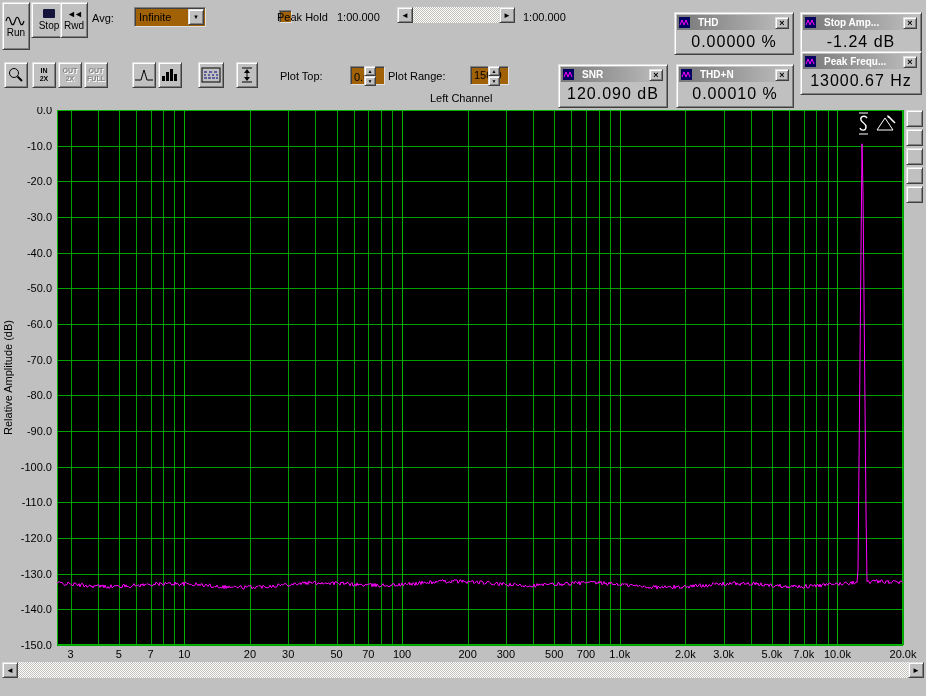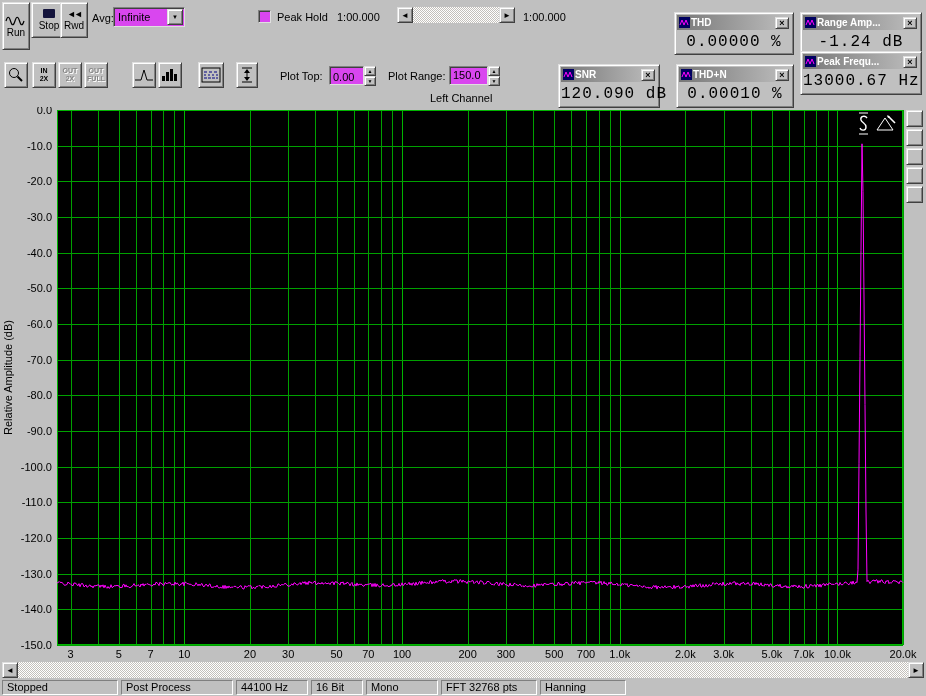--- a/index.html
+++ b/index.html
@@ -3,34 +3,34 @@
 <meta charset="utf-8">
 <style>
   *{margin:0;padding:0;box-sizing:border-box;}
   body{font-family:"Liberation Sans",sans-serif;font-size:11px;color:#000;}
   #screen{position:relative;width:926px;height:696px;background:#c0c0c0;overflow:hidden;}
   .abs{position:absolute;}
   .flexc{display:flex;align-items:center;justify-content:center;}
   .col{flex-direction:column;}
   .b3{background:#c0c0c0;border:1px solid;border-color:#dfdfdf #404040 #404040 #dfdfdf;
       box-shadow:inset 1px 1px 0 #fff,inset -1px -1px 0 #808080;}
-  .inset{background:#d946ef;border:1px solid;border-color:#808080 #dfdfdf #dfdfdf #808080;
-      box-shadow:inset 1px 1px 0 #404040;}
+  .inset{background:#a16207;border:1px solid;border-color:#808080 #dfdfdf #dfdfdf #808080;
+      box-shadow:inset 1px 1px 0 #404040;margin-left:21px;}
   .dither{background-color:#d6d3ce;background-image:repeating-conic-gradient(#ffffff 0% 25%,#c3c0bb 25% 50%);background-size:2px 2px;}
   .lbl{white-space:nowrap;}
   .tbtn{font-size:10px;line-height:11px;}
   .tinytxt{font-size:7px;font-weight:bold;line-height:8px;text-align:center;}
   .dis{color:#858585;text-shadow:1px 1px 0 #fff;}
   .meter{position:absolute;background:#c0c0c0;border:1px solid;border-color:#dfdfdf #404040 #404040 #dfdfdf;
       box-shadow:inset 1px 1px 0 #fff,inset -1px -1px 0 #808080;padding:2px;}
-  .mtbar{height:15px;display:flex;align-items:center;gap:1px;padding:1px 2px;
+  .mtbar{height:15px;display:flex;align-items:center;gap:8px;padding:1px 2px;
       background:linear-gradient(90deg,#787878,#bfbfbf);}
   .mtitle{flex:1;color:#fff;font-weight:bold;font-size:10px;white-space:nowrap;overflow:hidden;}
   .mclose{width:14px;height:12px;font-size:9px;line-height:11px;text-align:center;flex:none;font-weight:bold;}
-  .mval{font-size:16px;letter-spacing:1px;text-align:center;margin-top:3px;white-space:nowrap;font-family:Liberation Mono, monospace;}
+  .mval{font-size:16px;letter-spacing:1px;text-align:center;margin-top:3px;white-space:nowrap;}
   #spectrum-titlebar{position:absolute;left:0;top:42px;width:668px;height:17px;
       background:linear-gradient(90deg,#087f7f,#70cfcf);display:flex;align-items:center;gap:4px;padding:0 3px;}
   #spectrum-titlebar .wtitle{color:#fff;font-weight:bold;font-size:11px;}
   .spin{position:absolute;width:12px;height:19px;display:flex;flex-direction:column;}
   .spin div{flex:1;font-size:5px;line-height:8px;text-align:center;padding:0;}
   .arrowbtn{font-size:8px;}
   #statusbar{position:absolute;left:2px;top:680px;height:15px;display:flex;gap:3px;}
   .scell{border:1px solid;border-color:#808080 #fff #fff #808080;padding:0 4px;line-height:13px;white-space:nowrap;}
   svg{display:block;}
 </style>
@@ -85,21 +85,21 @@
     <div class="mval">0.00000 %</div>
   </div>
   <div class="meter" style="left:800px;top:12px;width:122px;height:43px">
     <div class="mtbar">
       <span>
           <svg width="11" height="11">
             <rect width="11" height="11" fill="#000060"></rect>
             <path d="M1 8 L3 3 L5 8 L7 3 L9 8" stroke="#ff00ff" fill="none"></path>
           </svg>
         </span>
-      <span class="mtitle">Range Amp...</span>
+      <span class="mtitle">Stop Amp...</span>
       <div class="b3 mclose">×</div>
     </div>
     <div class="mval">-1.24 dB</div>
   </div>
 
 
   <div class="abs b3 flexc" style="left:4px;top:62px;width:24px;height:26px">
     <span>
         <svg width="18" height="18">
           <circle cx="7" cy="7" r="4.5" fill="none" stroke="#000"></circle>
@@ -167,21 +167,21 @@
 
   <span class="abs lbl" style="left:388px;top:70px">Plot Range:</span>
   <div class="abs inset" style="left:449px;top:66px;width:39px;height:19px;padding:2px 0 0 3px">150.0</div>
   <div class="spin" style="left:488px;top:66px">
     <div class="b3">▲</div>
     <div class="b3">▼</div>
   </div>
 
   <span class="abs lbl" style="left:430px;top:92px;width:95px;">Left Channel</span>
 
-  <div class="meter" style="left:558px;top:64px;width:102px;height:44px">
+  <div class="meter" style="left:558px;top:64px;width:110px;height:44px">
     <div class="mtbar">
       <span>
           <svg width="11" height="11">
             <rect width="11" height="11" fill="#000060"></rect>
             <path d="M1 8 L3 3 L5 8 L7 3 L9 8" stroke="#ff00ff" fill="none"></path>
           </svg>
         </span>
       <span class="mtitle">SNR</span>
       <div class="b3 mclose">×</div>
     </div>
@@ -330,23 +330,14 @@
   <div class="abs b3" style="left:906px;top:110px;width:17px;height:17px"></div>
   <div class="abs b3" style="left:906px;top:129px;width:17px;height:17px"></div>
   <div class="abs b3" style="left:906px;top:148px;width:17px;height:17px"></div>
   <div class="abs b3" style="left:906px;top:167px;width:17px;height:17px"></div>
   <div class="abs b3" style="left:906px;top:186px;width:17px;height:17px"></div>
 
   <div class="abs b3 flexc arrowbtn" style="left:2px;top:662px;width:16px;height:16px">◄</div>
   <div class="abs dither" style="left:18px;top:662px;width:890px;height:16px"></div>
   <div class="abs b3 flexc arrowbtn" style="left:908px;top:662px;width:16px;height:16px">►</div>
 
-  <div id="statusbar">
-    <div class="scell" style="width:116px">Stopped</div>
-    <div class="scell" style="width:112px">Post Process</div>
-    <div class="scell" style="width:72px">44100 Hz</div>
-    <div class="scell" style="width:52px">16 Bit</div>
-    <div class="scell" style="width:72px">Mono</div>
-    <div class="scell" style="width:96px">FFT 32768 pts</div>
-    <div class="scell" style="width:86px">Hanning</div>
-  </div>
 
 </div>
 
 </body></html>

